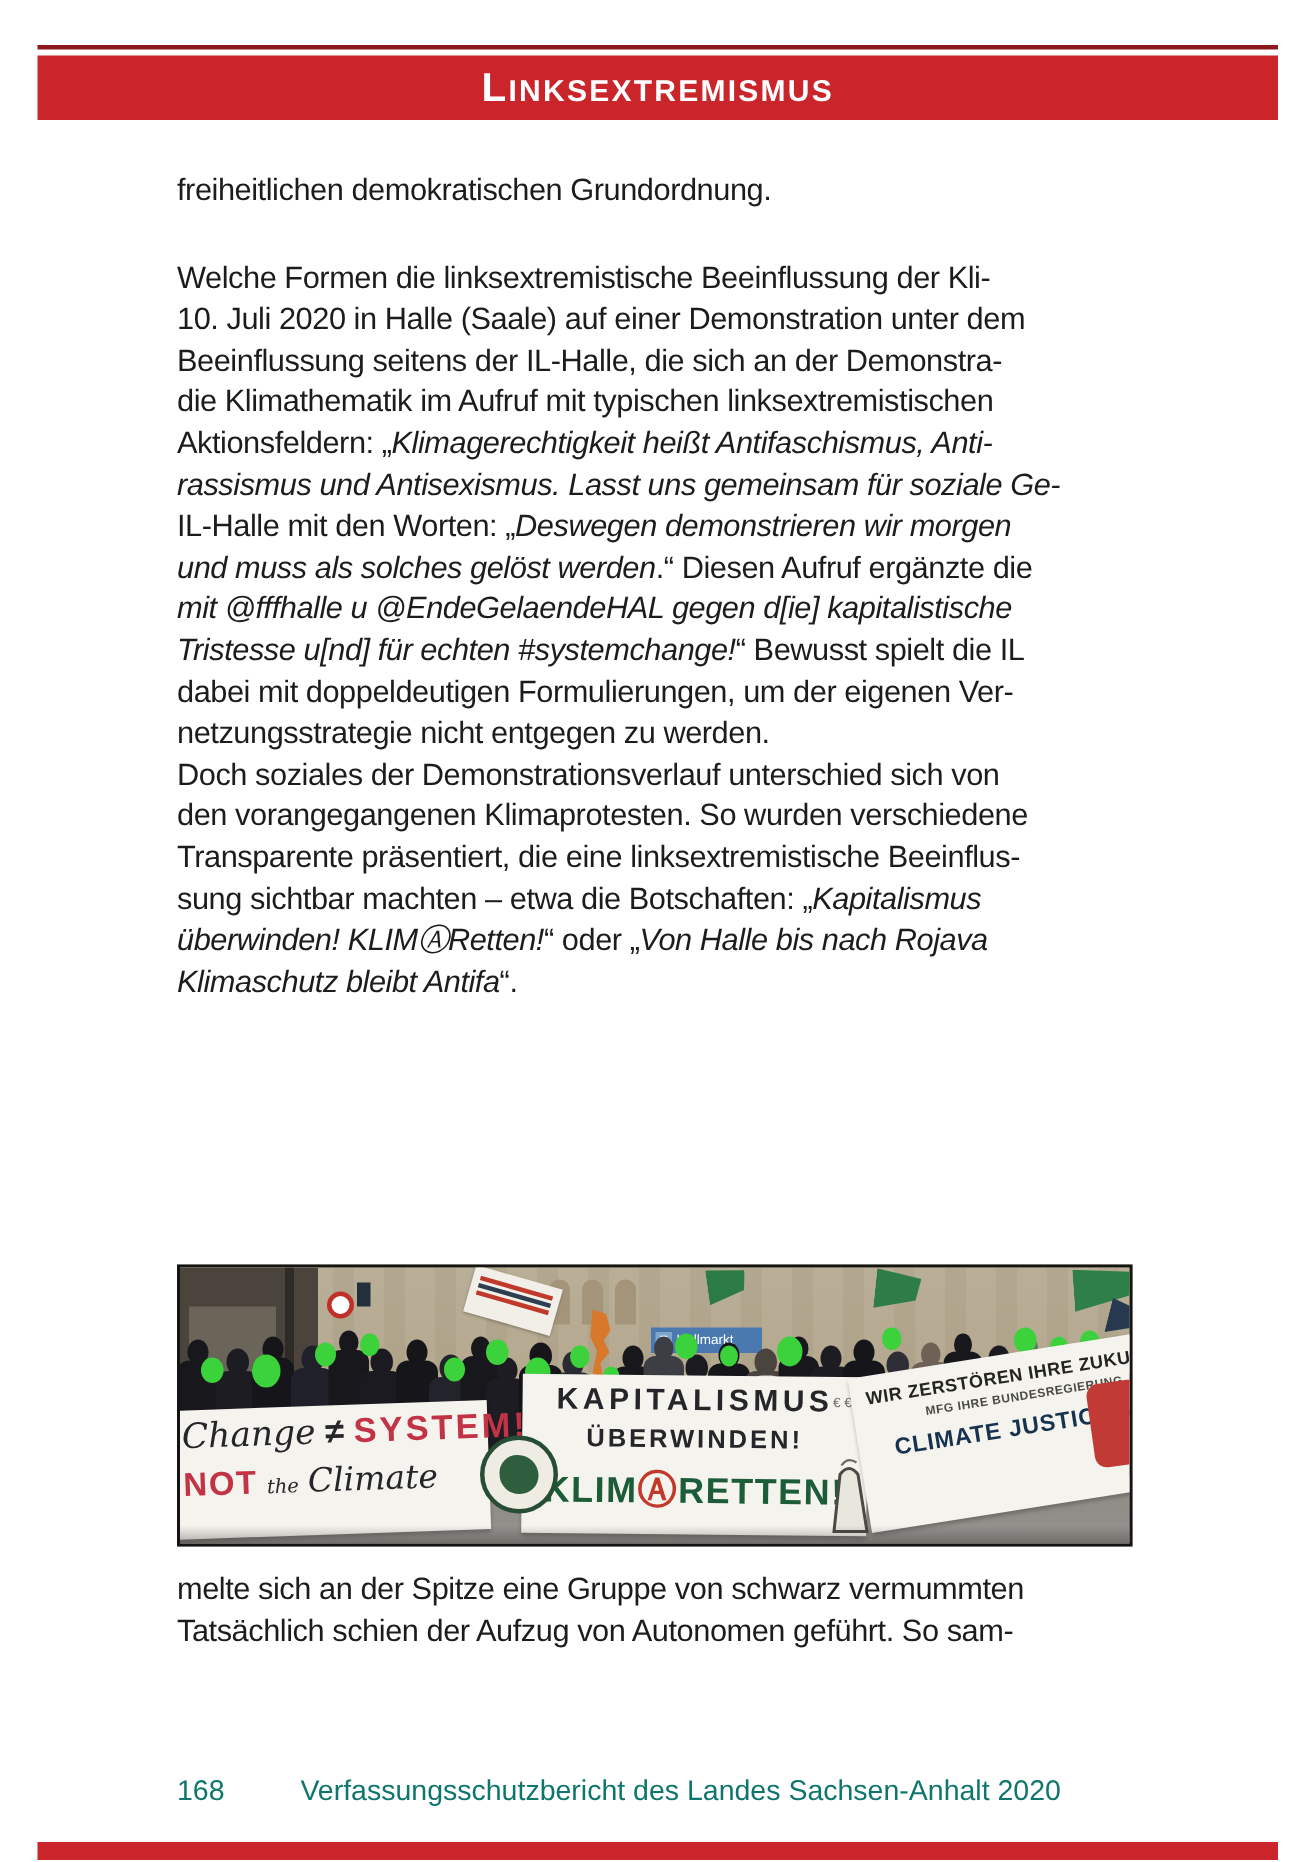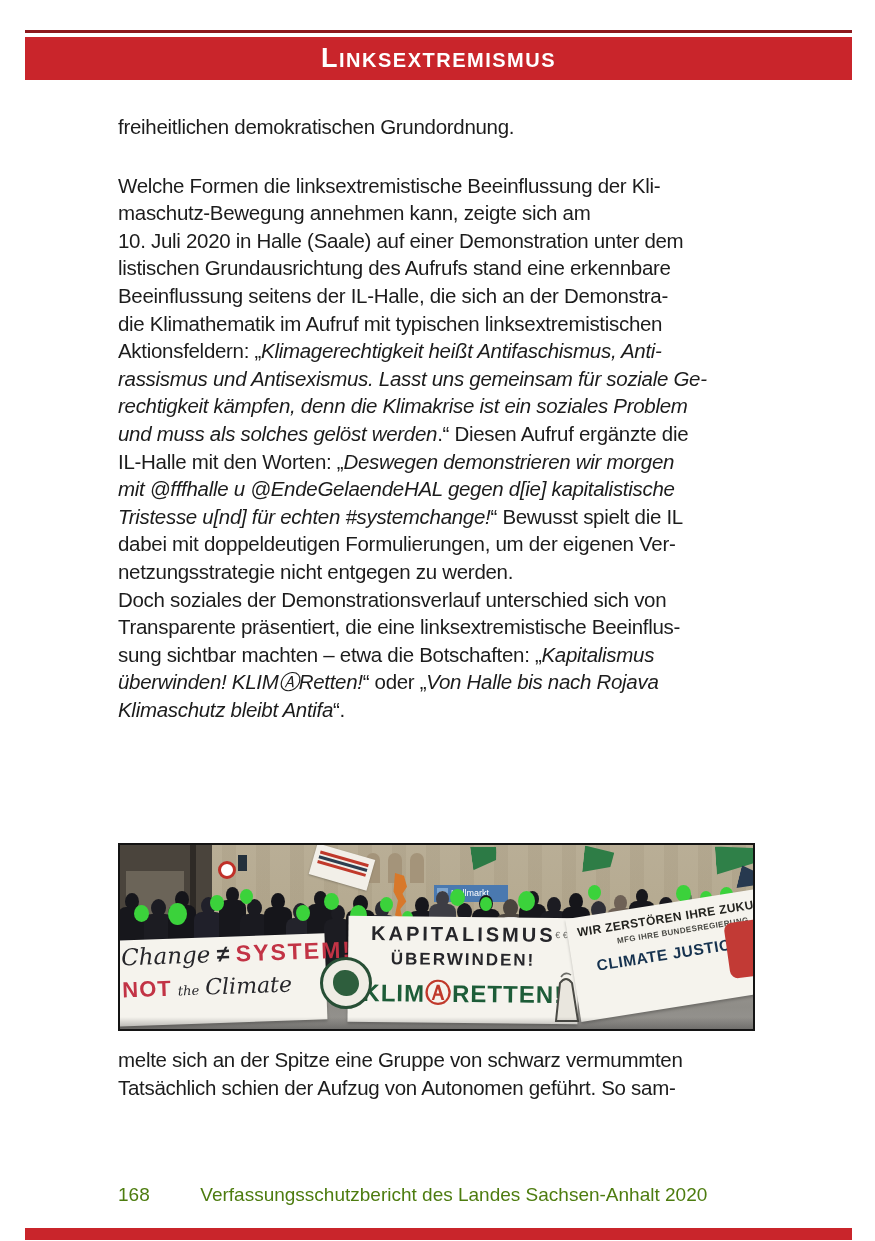--- a/index.html
+++ b/index.html
@@ -76,53 +76,51 @@
   .banner-right{left:452px;top:58px;width:200px;height:104px;transform:rotate(-9deg);
                 padding:8px 6px 0 10px;box-sizing:border-box;}
   .br-l1{font-size:12px;font-weight:700;color:#23231f;letter-spacing:0.4px;white-space:nowrap;}
   .br-l2{font-size:8px;font-weight:700;color:#4a4a45;margin:3px 0 0 38px;letter-spacing:0.4px;}
   .br-l3{font-size:15.5px;font-weight:700;color:#16324f;margin:8px 0 0 14px;letter-spacing:0.6px;white-space:nowrap;}
   .red-blob{position:absolute;right:-10px;top:76px;width:36px;height:56px;background:#c23a35;
             border-radius:8px;transform:rotate(-8deg);z-index:6;}
   .ground-shadow{left:0;right:0;bottom:0;height:12px;background:linear-gradient(rgba(0,0,0,0),rgba(40,40,40,0.35));z-index:7;}
 
   
-  .footer{position:absolute;left:118px;top:1184px;font-size:19px;color:#4d7c0f;}
+  .footer{position:absolute;left:118px;top:1184px;font-size:19px;color:#0f766e;}
   .footer .pn{display:inline-block;width:77px;}
   .bottom-bar{position:absolute;left:25px;top:1228px;width:827px;height:12px;background:#c9252b;}
 </style>
 </head>
 <body>
 
 <div class="page">
 
   <div class="top-hairline"></div>
   <div class="header-bar">
     <span class="chapter-title"><span class="cap">L</span><span>INKSEXTREMISMUS</span></span>
   </div>
 
   <div class="body-text" id="body-text">
       <div class="bt-line"><span>freiheitlichen demokratischen Grundordnung.</span></div>
       <div class="para-gap"></div>
       <div class="bt-line"><span>Welche Formen die linksextremistische Beeinflussung der Kli-</span></div>
-      <div class="bt-line"><span>maschutz-Bewegung annehmen kann, zeigte sich am</span></div>
       <div class="bt-line"><span>10. Juli 2020 in Halle (Saale) auf einer Demonstration unter dem</span></div>
-      <div class="bt-line"><span>listischen Grundausrichtung des Aufrufs stand eine erkennbare</span></div>
       <div class="bt-line"><span>Beeinflussung seitens der IL-Halle, die sich an der Demonstra-</span></div>
       <div class="bt-line"><span>die Klimathematik im Aufruf mit typischen linksextremistischen</span></div>
       <div class="bt-line"><span>Aktionsfeldern: „</span><span class="it">Klimagerechtigkeit heißt Antifaschismus, Anti-</span></div>
       <div class="bt-line"><span class="it">rassismus und Antisexismus. Lasst uns gemeinsam für soziale Ge-</span></div>
-      <div class="bt-line"><span class="it">rechtigkeit kämpfen, denn die Klimakrise ist ein soziales Problem</span></div>
+      <div class="bt-line"><span>IL-Halle mit den Worten: „</span><span class="it">Deswegen demonstrieren wir morgen</span></div>
       <div class="bt-line"><span class="it">und muss als solches gelöst werden</span><span>.“ Diesen Aufruf ergänzte die</span></div>
-      <div class="bt-line"><span>IL-Halle mit den Worten: „</span><span class="it">Deswegen demonstrieren wir morgen</span></div>
       <div class="bt-line"><span class="it">mit @fffhalle u @EndeGelaendeHAL gegen d[ie] kapitalistische</span></div>
       <div class="bt-line"><span class="it">Tristesse u[nd] für echten #systemchange!</span><span>“ Bewusst spielt die IL</span></div>
       <div class="bt-line"><span>dabei mit doppeldeutigen Formulierungen, um der eigenen Ver-</span></div>
       <div class="bt-line"><span>netzungsstrategie nicht entgegen zu werden.</span></div>
       <div class="bt-line"><span>Doch soziales der Demonstrationsverlauf unterschied sich von</span></div>
+      <div class="bt-line"><span>den vorangegangenen Klimaprotesten. So wurden verschiedene</span></div>
       <div class="bt-line"><span>Transparente präsentiert, die eine linksextremistische Beeinflus-</span></div>
       <div class="bt-line"><span>sung sichtbar machten – etwa die Botschaften: „</span><span class="it">Kapitalismus</span></div>
       <div class="bt-line"><span class="it">überwinden! KLIMⒶRetten!</span><span>“ oder „</span><span class="it">Von Halle bis nach Rojava</span></div>
       <div class="bt-line"><span class="it">Klimaschutz bleibt Antifa</span><span>“.</span></div>
     </div>
 
   <figure class="photo">
     <div class="ph ph-bg"></div>
     <div class="ph ph-texture"></div>
     <div class="ph ph-shop"></div>

